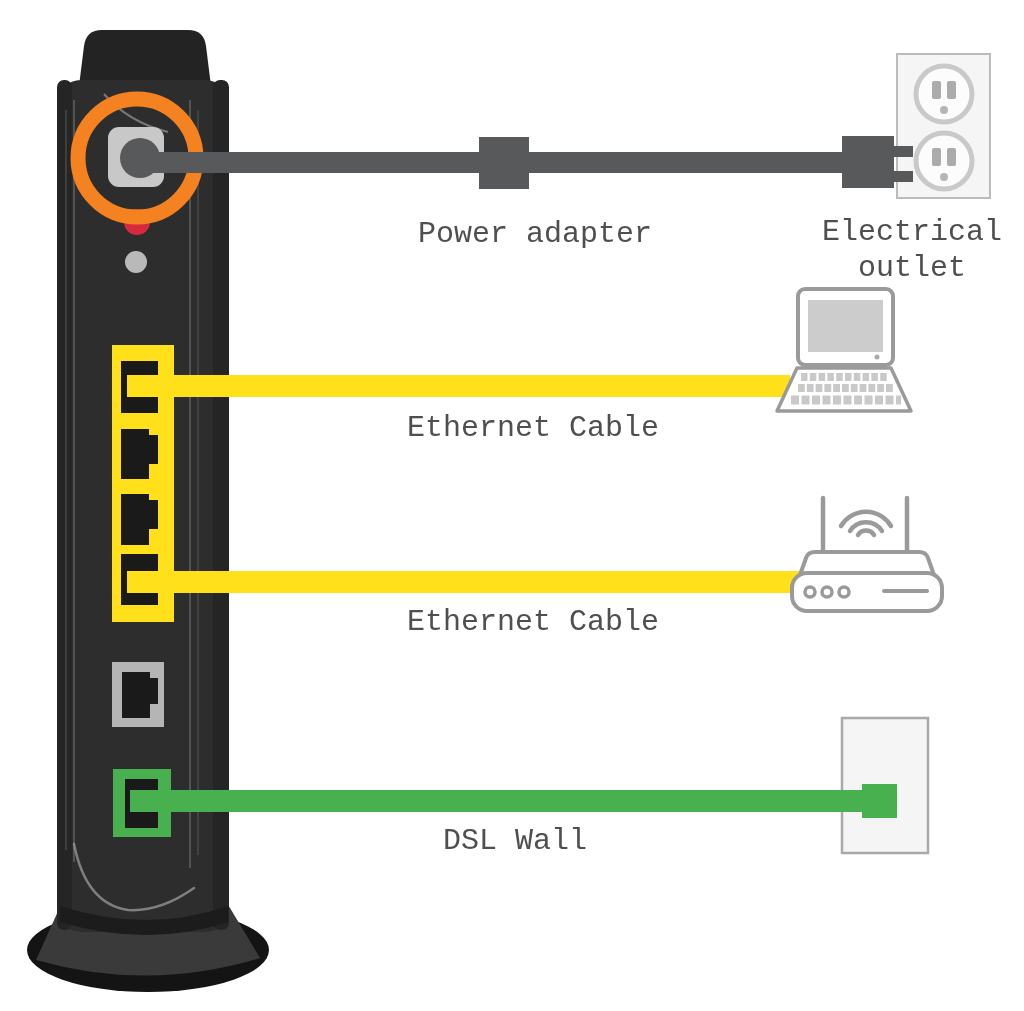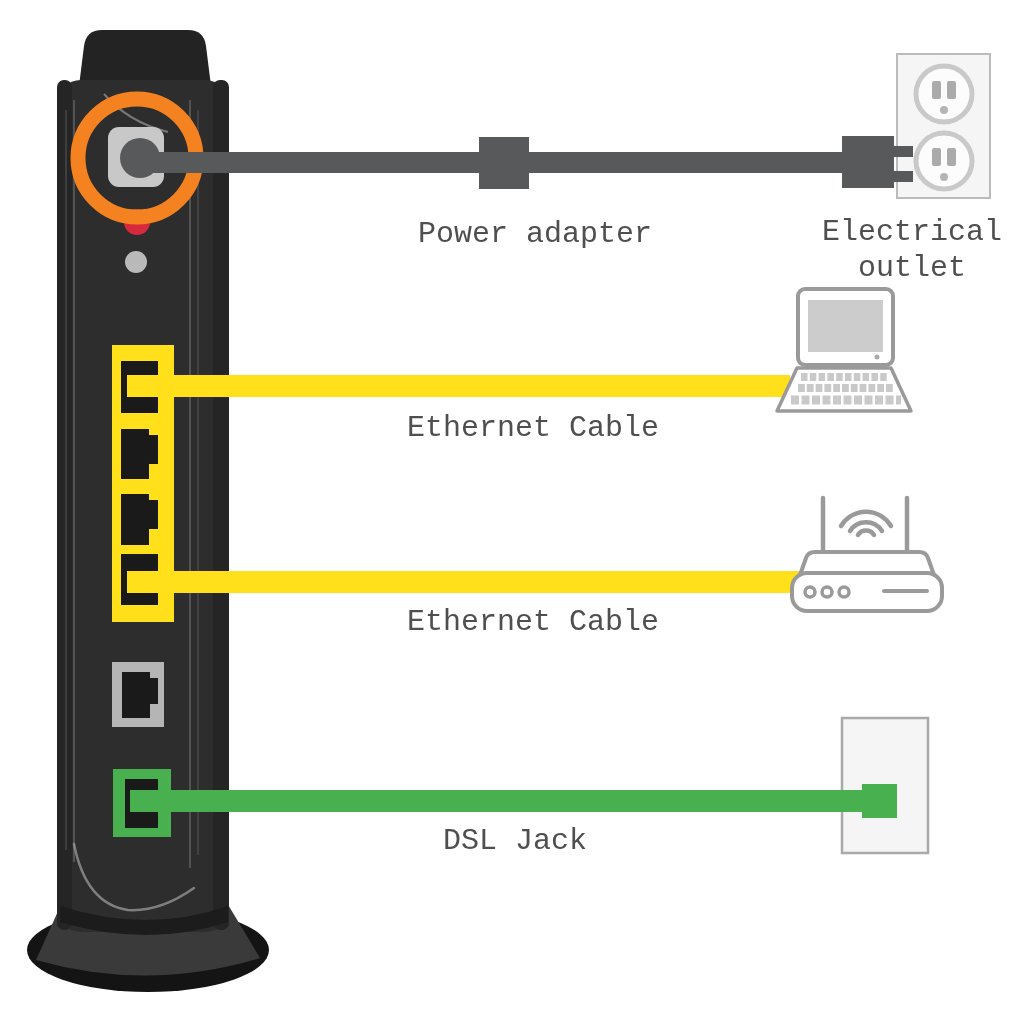--- a/index.html
+++ b/index.html
@@ -147,14 +147,14 @@
     <rect class="f-green" x="862" y="784" width="35" height="34"></rect>
   </g>
 
 </svg>
 
   <div class="lbl" style="left:535px;top:216px;">Power adapter</div>
   <div class="lbl" style="left:912px;top:214px;text-align:center;">Electrical
 outlet</div>
   <div class="lbl" style="left:533px;top:410px;">Ethernet Cable</div>
   <div class="lbl" style="left:533px;top:604px;">Ethernet Cable</div>
-  <div class="lbl" style="left:515px;top:823px;">DSL Jack</div>
+  <div class="lbl" style="left:515px;top:823px;">DSL Wall</div>
 </div>
 
 </body></html>

